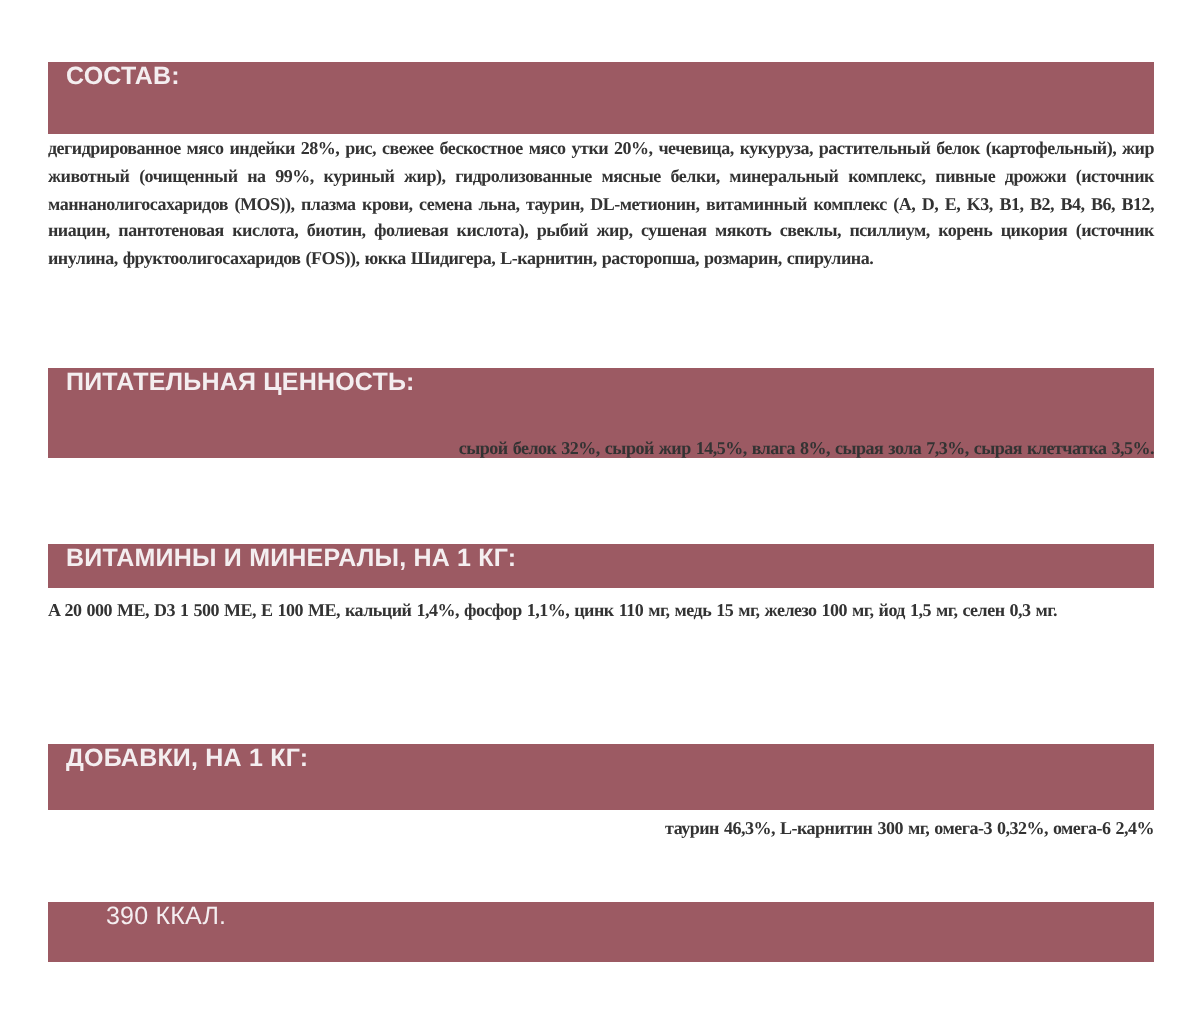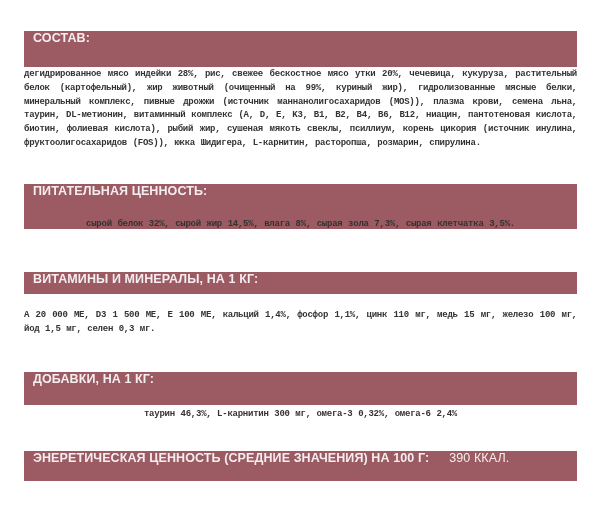--- a/index.html
+++ b/index.html
@@ -31,51 +31,50 @@
       white-space: nowrap;
     }
     .bar .light {
       font-weight: normal;
     }
     .body-text {
       position: absolute;
       left: 24px;
       width: 553px;
       color: #333333;
-      font-family: Liberation Mono, monospace;
+      font-family: Liberation Serif, serif;
       font-weight: bold;
       font-size: 9px;
       line-height: 13.8px;
       letter-spacing: -0.25px;
       text-align: justify;
       word-spacing: 0.5px;
     }
     .body-text.left {
-      text-align: center;
+      text-align: right;
     }
   </style>
 </head>
 <body>
 
 <div class="bar" style="top:31px; height:36px;">
   <span>СОСТАВ:</span>
 </div>
 <div class="body-text" style="top:68px;">дегидрированное мясо индейки 28%, рис, свежее бескостное мясо утки 20%, чечевица, кукуруза, растительный белок (картофельный), жир животный (очищенный на 99%, куриный жир), гидролизованные мясные белки, минеральный комплекс, пивные дрожжи (источник маннанолигосахаридов (MOS)), плазма крови, семена льна, таурин, DL-метионин, витаминный комплекс (A, D, E, K3, B1, B2, B4, B6, B12, ниацин, пантотеновая кислота, биотин, фолиевая кислота), рыбий жир, сушеная мякоть свеклы, псиллиум, корень цикория (источник инулина, фруктоолигосахаридов (FOS)), юкка Шидигера, L-карнитин, расторопша, розмарин, спирулина.</div>
 
 <div class="bar" style="top:184px; height:45px;">
   <span>ПИТАТЕЛЬНАЯ ЦЕННОСТЬ:</span>
 </div>
 <div class="body-text left" style="top:218px;">сырой белок 32%, сырой жир 14,5%, влага 8%, сырая зола 7,3%, сырая клетчатка 3,5%.</div>
 
 <div class="bar" style="top:272px; height:22px;">
   <span>ВИТАМИНЫ И МИНЕРАЛЫ, НА 1 КГ:</span>
 </div>
-<div class="body-text" style="top:309px;">A 20 000 ME, D3 1 500 ME, E 100 ME, кальций 1,4%, фосфор 1,1%, цинк 110 мг, медь 15 мг, железо 100 мг, йод 1,5 мг, селен 0,3 мг.</div>
+<div class="body-text" style="top:299px;">A 20 000 ME, D3 1 500 ME, E 100 ME, кальций 1,4%, фосфор 1,1%, цинк 110 мг, медь 15 мг, железо 100 мг, йод 1,5 мг, селен 0,3 мг.</div>
 
 <div class="bar" style="top:372px; height:33px;">
   <span>ДОБАВКИ, НА 1 КГ:</span>
 </div>
 <div class="body-text left" style="top:408px;">таурин 46,3%, L-карнитин 300 мг, омега-3 0,32%, омега-6 2,4%</div>
 
 <div class="bar" style="top:451px; height:30px;">
-  <span>ЭНЕРЕТИЧЕСКАЯ ЦЕННОСТЬ (СРЕДНИЕ ЗНАЧЕНИЯ) НА 100 Г:</span>
   <span class="light" style="margin-left:20px;">390 ККАЛ.</span>
 </div>
 
 </body></html>

